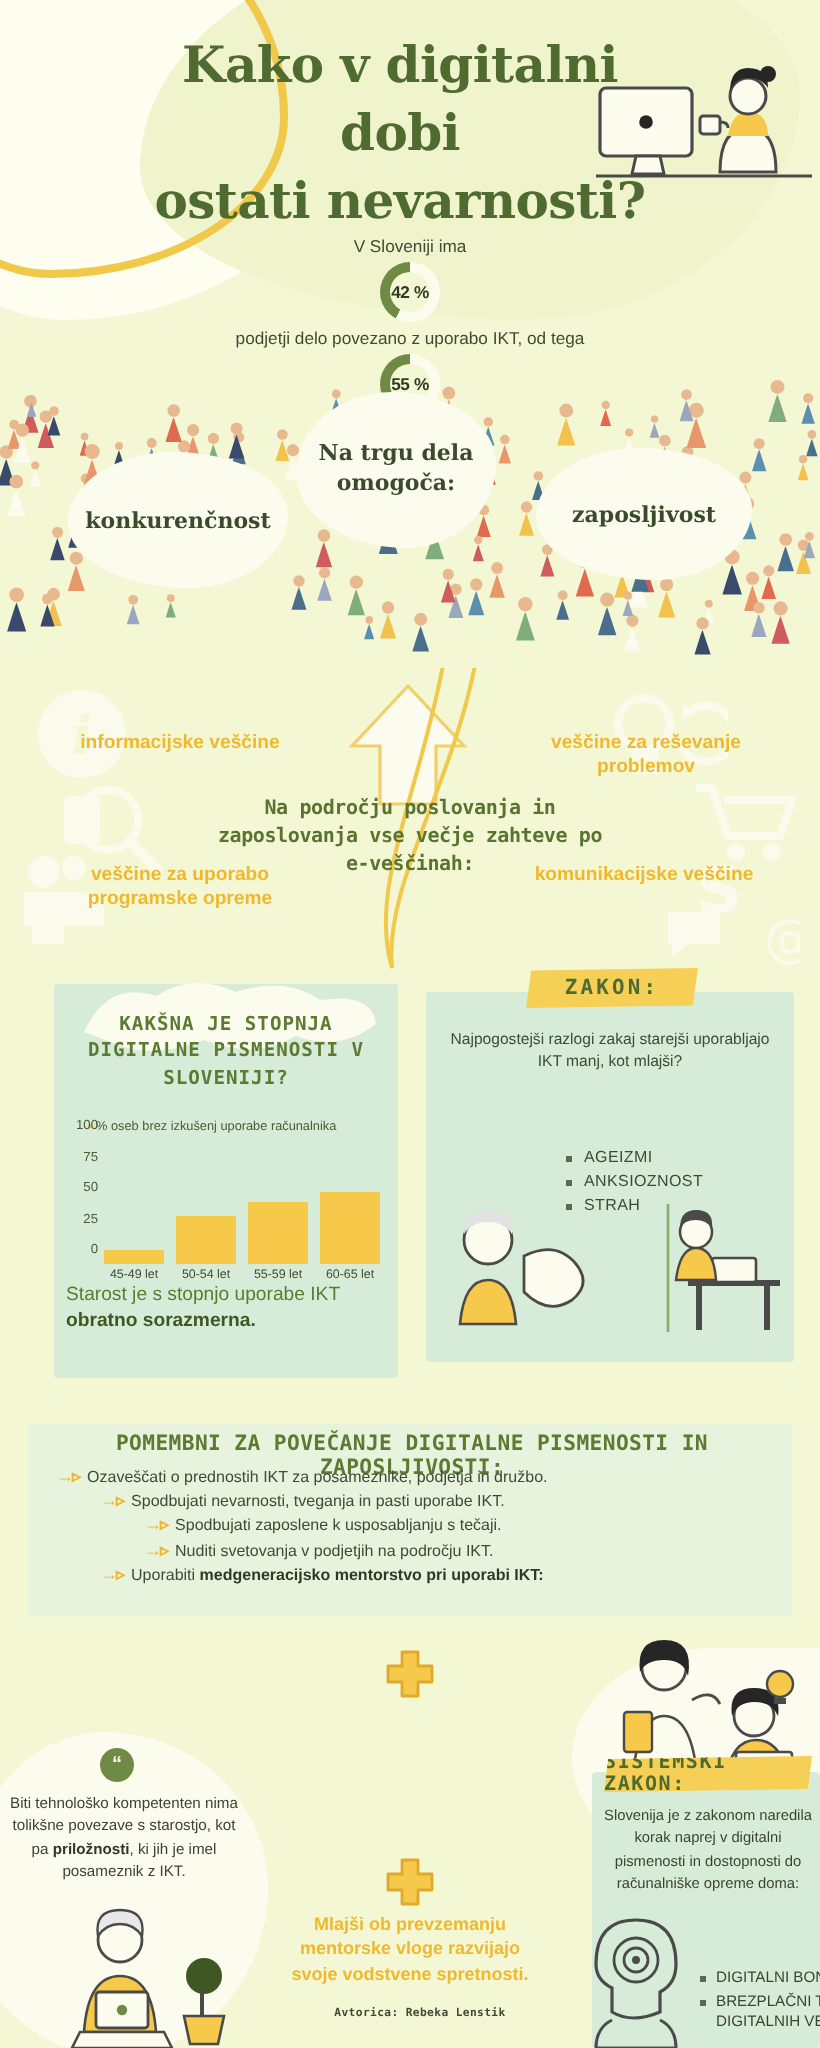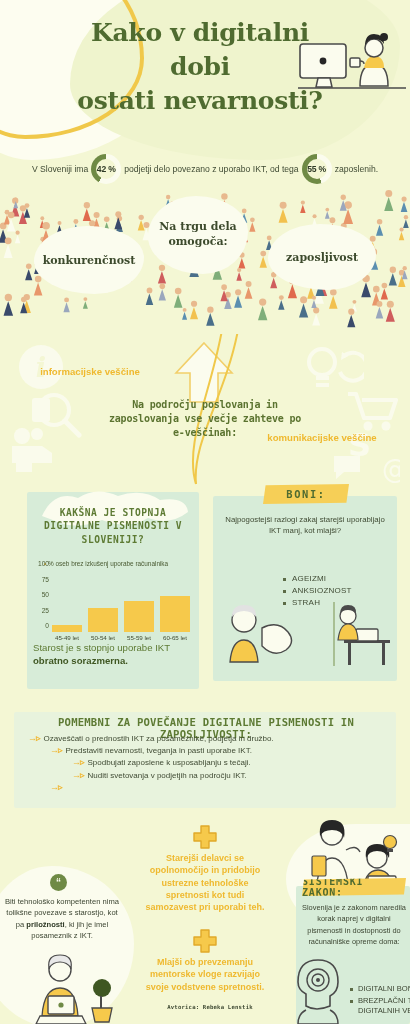--- a/index.html
+++ b/index.html
@@ -27,21 +27,21 @@
   .subtitle{position:absolute;left:92px;top:95px;width:230px;text-align:center;
     color:#6d8a3c;font-weight:bold;font-size:11.2px;line-height:1.35;
     letter-spacing:0.9px;font-family:"DejaVu Sans Mono", monospace;}
 
   
   .hero-ill{position:absolute;right:2px;top:28px;width:110px;height:80px;}
 
   
   .statline{position:absolute;left:0;top:152px;width:410px;height:34px;
     display:flex;align-items:center;justify-content:center;gap:3px;
-    font-size:8.6px;color:#3f4a33;}
+    font-size:8.6px;color:#3f4a33;flex-direction:column;}
   .donut{width:30px;height:30px;border-radius:50%;position:relative;flex:0 0 auto;}
   .donut .hole{position:absolute;inset:5px;background:#f4f7d4;border-radius:50%;
     display:flex;align-items:center;justify-content:center;
     font-size:8.6px;font-weight:bold;color:#2f3a26;letter-spacing:-0.2px;}
 
   
   .crowd{position:absolute;left:0;top:186px;width:410px;height:155px;overflow:hidden;}
   .bubble{position:absolute;background:#fbfcee;border-radius:48% 52% 45% 55% / 52% 46% 54% 48%;
     display:flex;align-items:center;justify-content:center;text-align:center;
     font-family:"DejaVu Serif", serif;font-weight:bold;color:#3c4a2c;}
@@ -709,20 +709,22 @@
 
     <svg class="arrow-up" viewBox="0 0 64 64">
       <path d="M32 3 L60 33 H46 V62 H18 V33 H4 Z" fill="#fbfcee" stroke="#f2cf6a" stroke-width="1.6"></path>
     </svg>
     <svg style="position:absolute;left:140px;top:-6px;" width="140" height="152" viewBox="0 0 140 152">
       <path d="M56 150 C44 110 70 62 82 -4" fill="none" stroke="#f0c84a" stroke-width="2"></path>
       <path d="M56 150 C52 108 86 60 98 -4" fill="none" stroke="#f0c84a" stroke-width="2"></path>
     </svg>
 
     <div class="skill-lab sk-tl">informacijske veščine</div>
+    <div class="skill-lab sk-tr">veščine za reševanje problemov</div>
+    <div class="skill-lab sk-bl">veščine za uporabo programske opreme</div>
     <div class="skill-lab sk-br">komunikacijske veščine</div>
     <div class="center-txt">Na področju poslovanja in zaposlovanja vse večje zahteve po e-veščinah:</div>
   </div>
 
   <div class="panel-chart"></div>
   <svg class="slo-map" viewBox="0 0 150 46">
     <path d="M2 30 Q14 4 38 12 Q56 0 78 10 Q102 2 120 14 Q146 10 148 26 Q130 40 108 32 Q88 44 62 34 Q36 44 18 36 Z" fill="#fbfcee"></path>
   </svg>
   <div class="ch-title">KAKŠNA JE STOPNJA DIGITALNE PISMENOSTI V SLOVENIJI?</div>
   <div class="ch-legend">
@@ -741,21 +743,21 @@
       <div class="bar" style="left: 72px; width: 30px; height: 50%; background: rgb(246, 201, 75);"></div>
       <div class="xlab" style="left: 87px;">55-59 let</div>
       <div class="bar" style="left: 108px; width: 30px; height: 58%; background: rgb(246, 201, 75);"></div>
       <div class="xlab" style="left: 123px;">60-65 let</div>
     </div>
   <div class="ch-foot">
     <span>Starost je s stopnjo uporabe IKT </span><b>obratno sorazmerna.</b>
   </div>
 
   <div class="panel-ovire"></div>
-  <div class="tag-ovire">BONI:</div>
+  <div class="tag-ovire">ZAKON:</div>
   <div class="ovire-lead">Najpogostejši razlogi zakaj starejši uporabljajo IKT manj, kot mlajši?</div>
   <ul class="ovire-list" id="ovire-list">
       <li>AGEIZMI</li>
       <li>ANKSIOZNOST</li>
       <li>STRAH</li>
     </ul>
   <svg style="position:absolute;left:222px;top:600px;" width="74" height="66" viewBox="0 0 74 66">
     <circle cx="22" cy="20" r="12" fill="#fbfcee" stroke="#4a4a4a" stroke-width="1.4"></circle>
     <path d="M10 17 q0-12 12-12 q13 0 12 12 q-4-6-12-6 q-8 0-12 6z" fill="#e2e2e2"></path>
     <path d="M8 62 q2-22 14-22 q12 0 14 22z" fill="#f6c94b" stroke="#4a4a4a" stroke-width="1.3"></path>
@@ -774,32 +776,33 @@
 
   <div class="band-predlogi"></div>
   <div class="pred-title">POMEMBNI ZA POVEČANJE DIGITALNE PISMENOSTI IN ZAPOSLJIVOSTI:</div>
   <div class="pred-list" id="pred-list">
       <div class="pred-item" style="padding-left: 14px;">
         <span class="arw">→▹</span>
         <span>Ozaveščati o prednostih IKT za posameznike, podjetja in družbo.</span>
       </div>
       <div class="pred-item" style="padding-left: 36px;">
         <span class="arw">→▹</span>
-        <span>Predstaviti nevarnosti, tveganja in pasti uporabe IKT.</span>
+        <span>Spodbujati nevarnosti, tveganja in pasti uporabe IKT.</span>
       </div>
       <div class="pred-item" style="padding-left: 58px;">
         <span class="arw">→▹</span>
         <span>Spodbujati zaposlene k usposabljanju s tečaji.</span>
       </div>
       <div class="pred-item" style="padding-left: 58px;">
         <span class="arw">→▹</span>
         <span>Nuditi svetovanja v podjetjih na področju IKT.</span>
       </div>
       <div class="pred-item" style="padding-left: 36px;">
         <span class="arw">→▹</span>
+        <span>Uporabiti <b>medgeneracijsko mentorstvo pri uporabi IKT:</b></span>
       </div>
     </div>
 
   <div class="quote-blob"></div>
   <div class="quote-mark">“</div>
   <div class="quote-txt">
     <span>Biti tehnološko kompetenten nima tolikšne povezave s starostjo, kot pa </span><b>priložnosti</b><span>, ki jih je imel posameznik z IKT.</span>
   </div>
   <svg style="position:absolute;left:28px;top:954px;" width="96" height="70" viewBox="0 0 96 70">
     <circle cx="32" cy="16" r="11" fill="#fbfcee" stroke="#4a4a4a" stroke-width="1.4"></circle>
@@ -809,21 +812,20 @@
     <rect x="20" y="42" width="26" height="18" rx="1.6" fill="#fbfcee" stroke="#4a4a4a" stroke-width="1.4"></rect>
     <circle cx="33" cy="51" r="2.6" fill="#6f8a45"></circle>
     <circle cx="74" cy="34" r="9" fill="#3f5722"></circle>
     <rect x="72" y="42" width="2" height="12" fill="#4a4a4a"></rect>
     <path d="M64 54 h20 l-3 14 h-14z" fill="#f6c94b" stroke="#4a4a4a" stroke-width="1.3"></path>
   </svg>
 
   <svg class="plus" style="left:192px;top:824px;" viewBox="0 0 26 26">
     <path d="M9 2 h8 v7 h7 v8 h-7 v7 h-8 v-7 h-7 v-8 h7z" fill="#f6c94b" stroke="#e0a92a" stroke-width="1.4" stroke-linejoin="round"></path>
   </svg>
-  <div class="mid-txt" style="left:145px;top:852px;width:120px;">Starejši delavci se opolnomočijo in pridobijo ustrezne tehnološke spretnosti kot tudi samozavest pri uporabi teh.</div>
   <svg class="plus" style="left:192px;top:928px;" viewBox="0 0 26 26">
     <path d="M9 2 h8 v7 h7 v8 h-7 v7 h-8 v-7 h-7 v-8 h7z" fill="#f6c94b" stroke="#e0a92a" stroke-width="1.4" stroke-linejoin="round"></path>
   </svg>
   <div class="mid-txt" style="left:145px;top:956px;width:120px;">Mlajši ob prevzemanju mentorske vloge razvijajo svoje vodstvene spretnosti.</div>
   <div class="credit">Avtorica: Rebeka Lenstik</div>
 
   <div class="blob-zakon"></div>
   <svg style="position:absolute;left:306px;top:818px;" width="104" height="78" viewBox="0 0 104 78">
     <circle cx="26" cy="16" r="11" fill="#fbfcee" stroke="#4a4a4a" stroke-width="1.4"></circle>
     <path d="M14 18 q-2-16 12-16 q15 0 12 18 q-2-8-12-8 q-9 0-12 6z" fill="#262626"></path>

